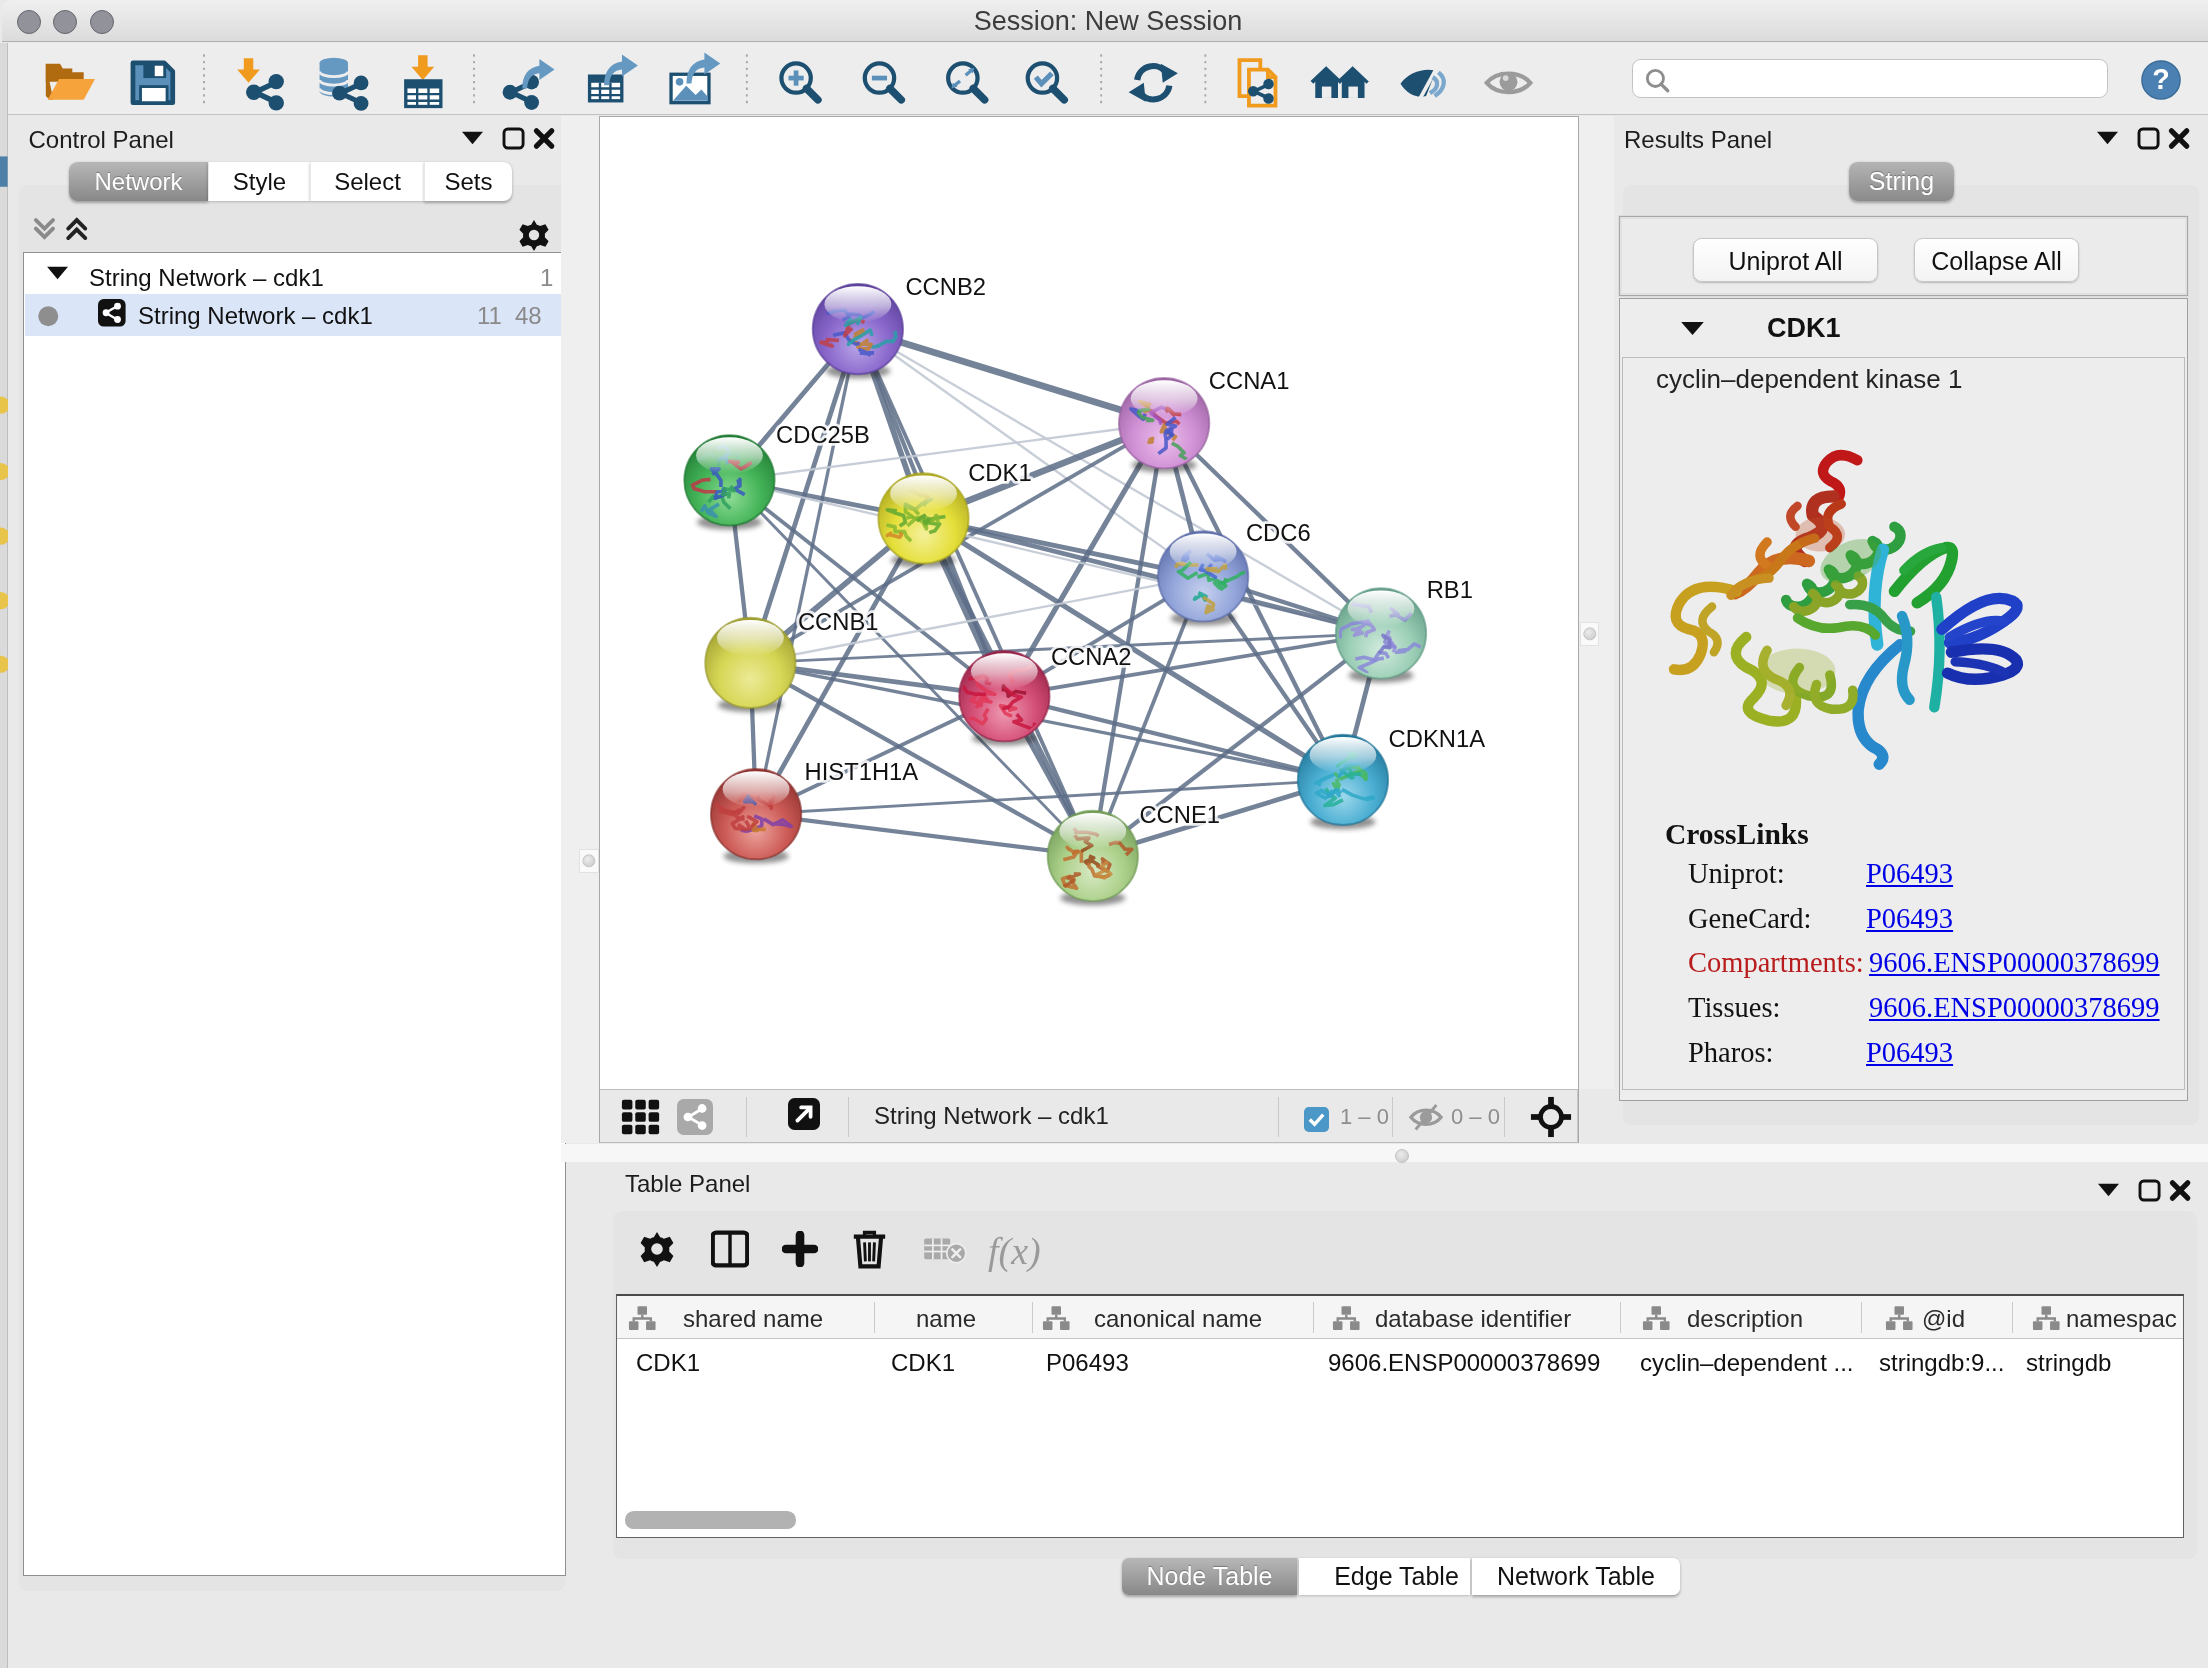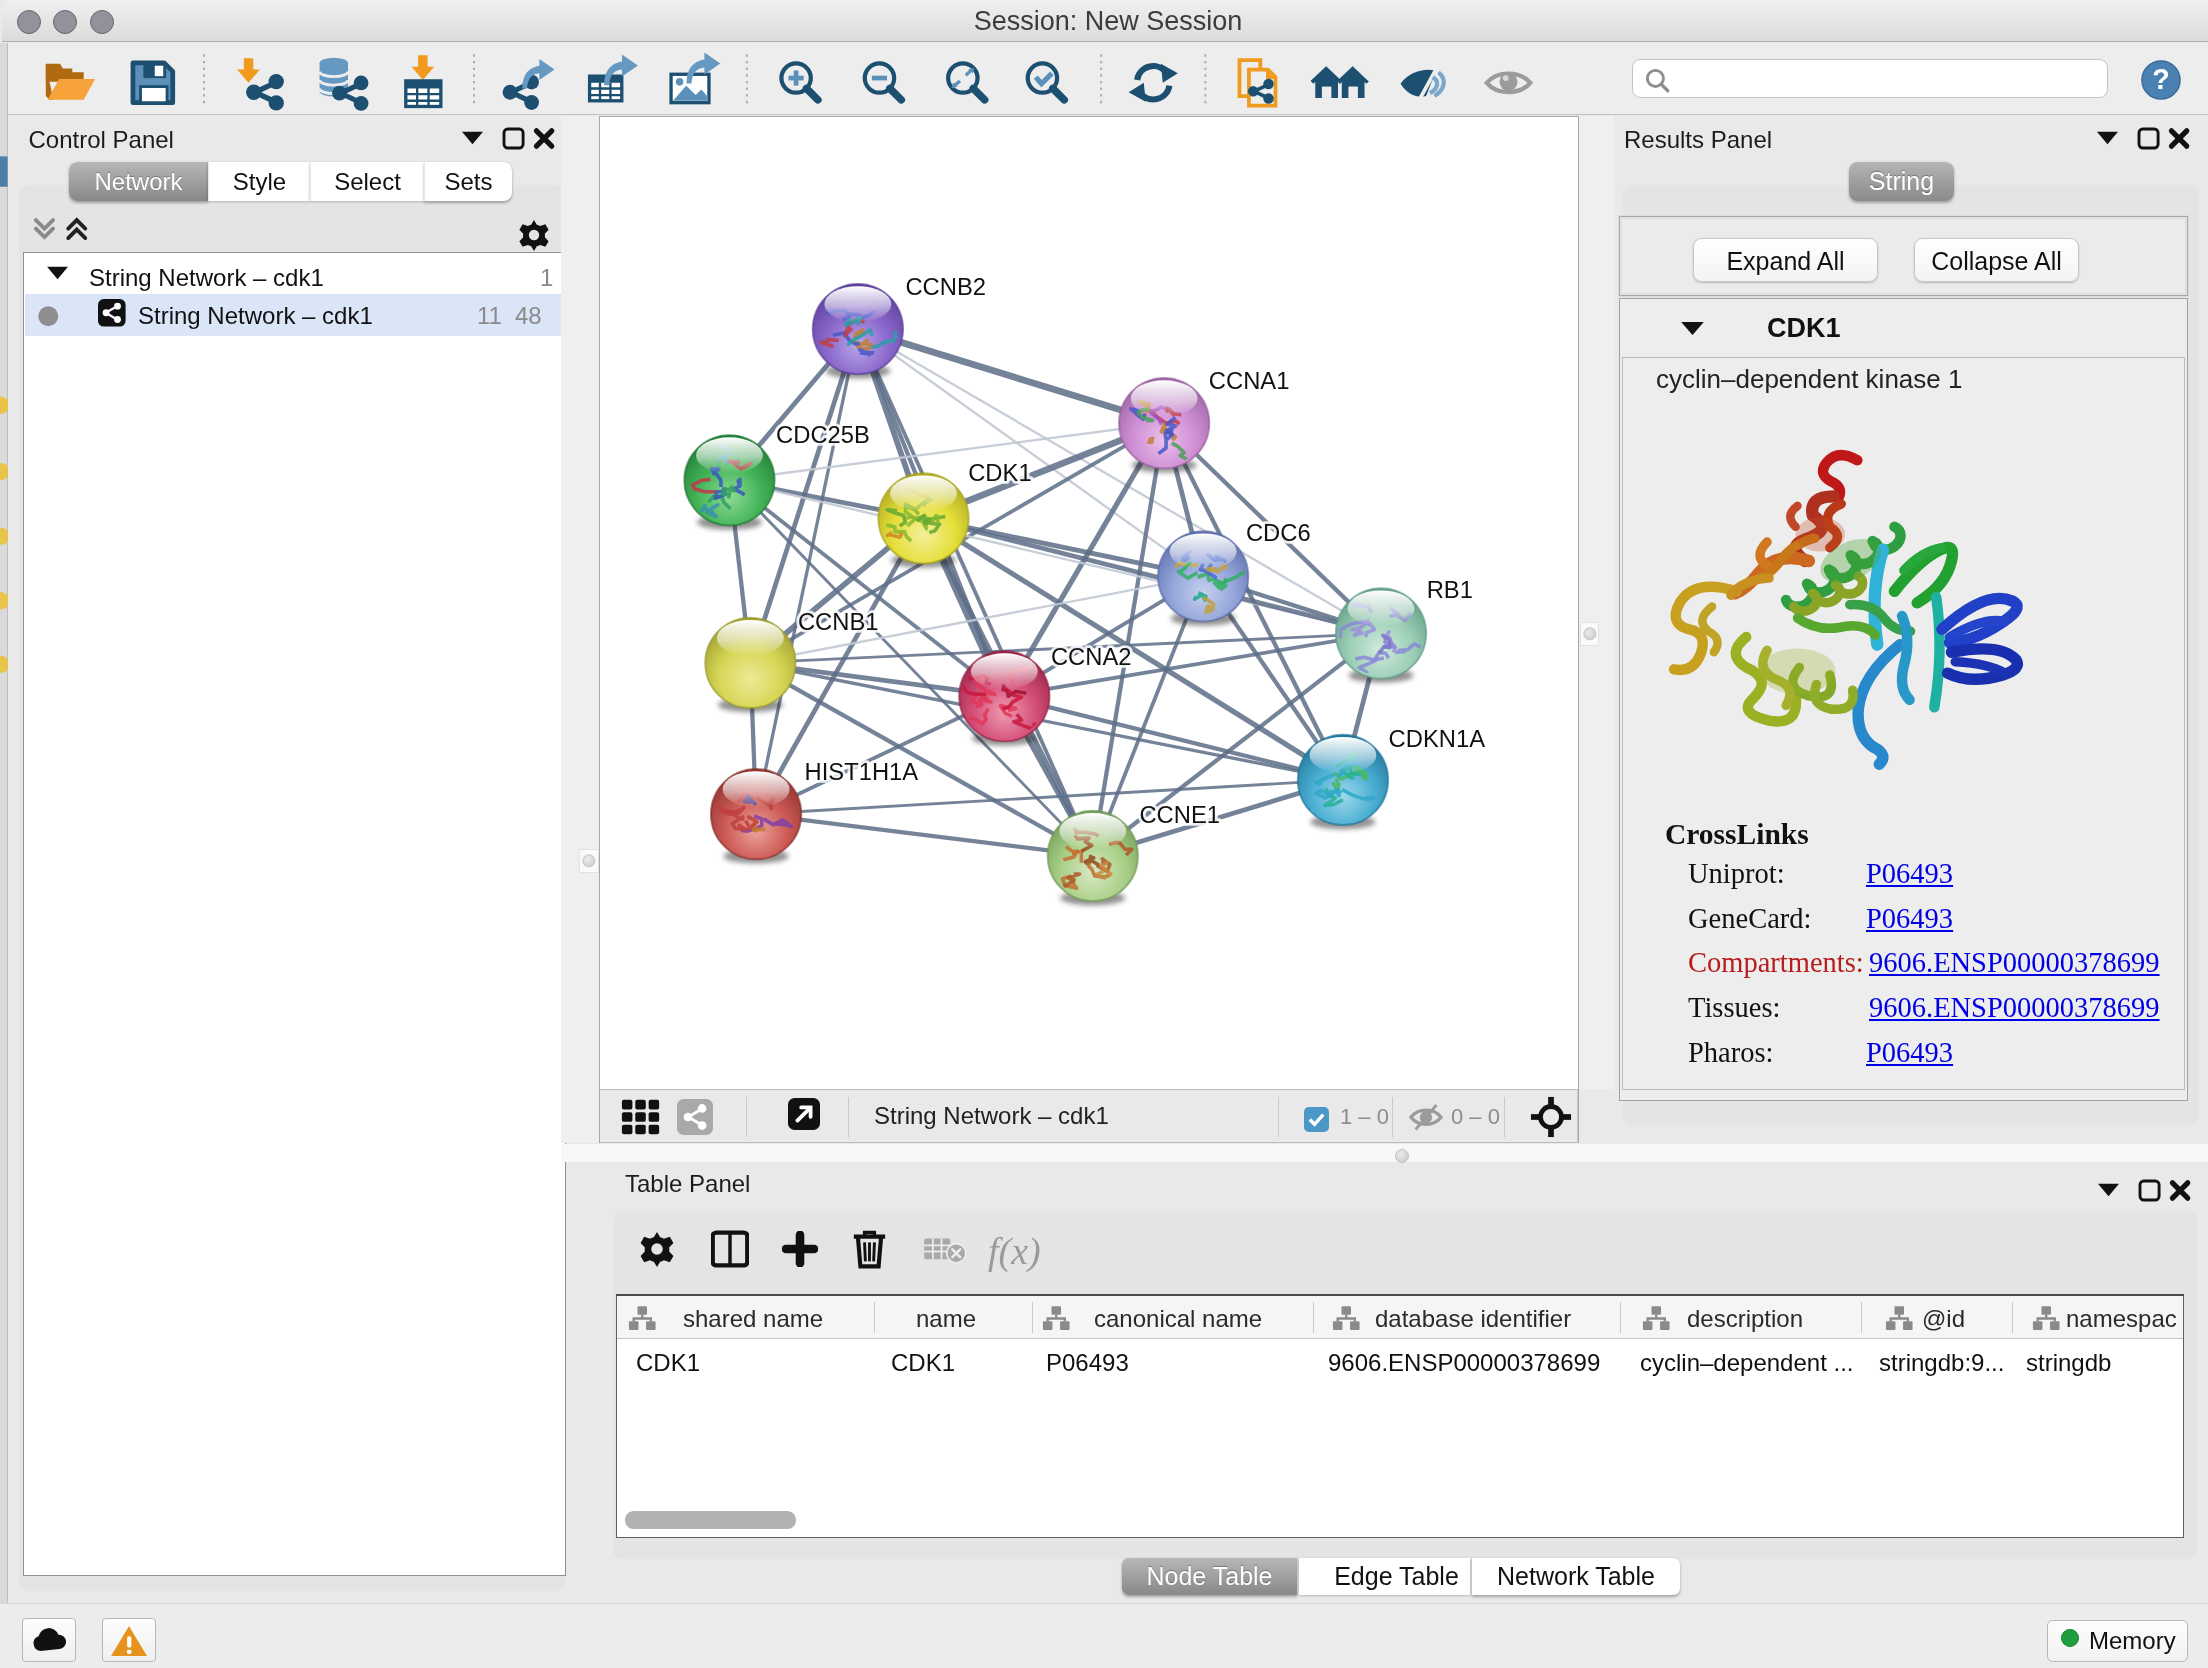--- a/index.html
+++ b/index.html
@@ -709,21 +709,21 @@
 <path d="M0,5 L22,5 L11,18 Z" fill="#111"></path>
 <rect x="44" y="2" width="20" height="20" rx="4" fill="none" stroke="#111" stroke-width="3"></rect>
 <g stroke="#111" stroke-width="5.5" stroke-linecap="round">
         <line x1="78" y1="4" x2="94" y2="20"></line>
         <line x1="94" y1="4" x2="78" y2="20"></line>
       </g>
     </svg>
   <div id="rp-inner" class="abs inner"></div>
   <div id="stringtab" class="abs">String</div>
   <div id="rp-box1" class="abs"></div>
-  <div class="aquabtn" style="left:1693px;top:238px;width:185px;height:44px;line-height:44px;">Expand All</div>
+  <div class="aquabtn" style="left:1693px;top:238px;width:185px;height:44px;line-height:44px;">Uniprot All</div>
   <div class="aquabtn" style="left:1914px;top:238px;width:165px;height:44px;line-height:44px;">Collapse All</div>
   <div id="rp-box2" class="abs"></div>
   <svg class="abs" style="left:1680px;top:320px;" width="25" height="17" viewBox="0 0 26 18">
       <path d="M1,2 L25,2 L13,16 Z" fill="#111"></path>
     </svg>
   <div class="abs" style="left:1767px;top:313px;font-size:27px;font-weight:bold;color:#111;">CDK1</div>
   <div id="rp-box3" class="abs"></div>
   <div class="abs" style="left:1656px;top:364px;font-size:26px;color:#222;">cyclin–dependent kinase 1</div>
 <svg class="abs" style="left:1655px;top:447px;" width="399" height="323" viewBox="0 0 420 340">
       <g fill="none" stroke-linecap="round" stroke-linejoin="round">
@@ -912,28 +912,13 @@
     <div class="dcell" style="left:429px;">P06493</div>
     <div class="dcell" style="left:711px;">9606.ENSP00000378699</div>
     <div class="dcell" style="left:1023px;">cyclin–dependent ...</div>
     <div class="dcell" style="left:1262px;">stringdb:9...</div>
     <div class="dcell" style="left:1409px;">stringdb</div>
     <div id="hscroll"></div>
   </div>
   <div class="btab tabsel" style="left:1122px;width:175px;border-radius:6.7px 0 0 6.7px;">Node Table</div>
   <div class="btab" style="left:1299px;width:171px;padding-left:24px;">Edge Table</div>
   <div class="btab" style="left:1472px;width:208px;border-radius:0 6.7px 6.7px 0;">Network Table</div>
-  <div id="statusbar" class="abs">
-    <div class="sbtn" style="left:22px;"></div>
-    <svg class="abs" style="left:31px;top:23px;" width="36" height="27" viewBox="0 0 38 28">
-        <path d="M10,25 a8,8 0 0 1 -2,-15.5 a11,11 0 0 1 21,-1.5 a7.5,7.5 0 0 1 1,15 z" fill="#111"></path>
-      </svg>
-    <div class="sbtn" style="left:102px;"></div>
-    <svg class="abs" style="left:109px;top:20px;" width="40" height="34" viewBox="0 0 42 36">
-        <path d="M21,2 L40,34 L2,34 Z" fill="#e8921e"></path>
-        <rect x="19" y="13" width="4.5" height="12" rx="2" fill="#fff"></rect>
-        <circle cx="21.2" cy="29.5" r="2.6" fill="#fff"></circle>
-      </svg>
-    <div id="membtn"></div>
-    <div class="abs" style="left:2061px;top:25px;width:18px;height:18px;border-radius:50%;background:#1f9e3e;border:1px solid #188034;"></div>
-    <div class="abs" style="left:2089px;top:23px;font-size:24px;color:#111;">Memory</div>
-  </div>
 </div>
 
 </body></html>

